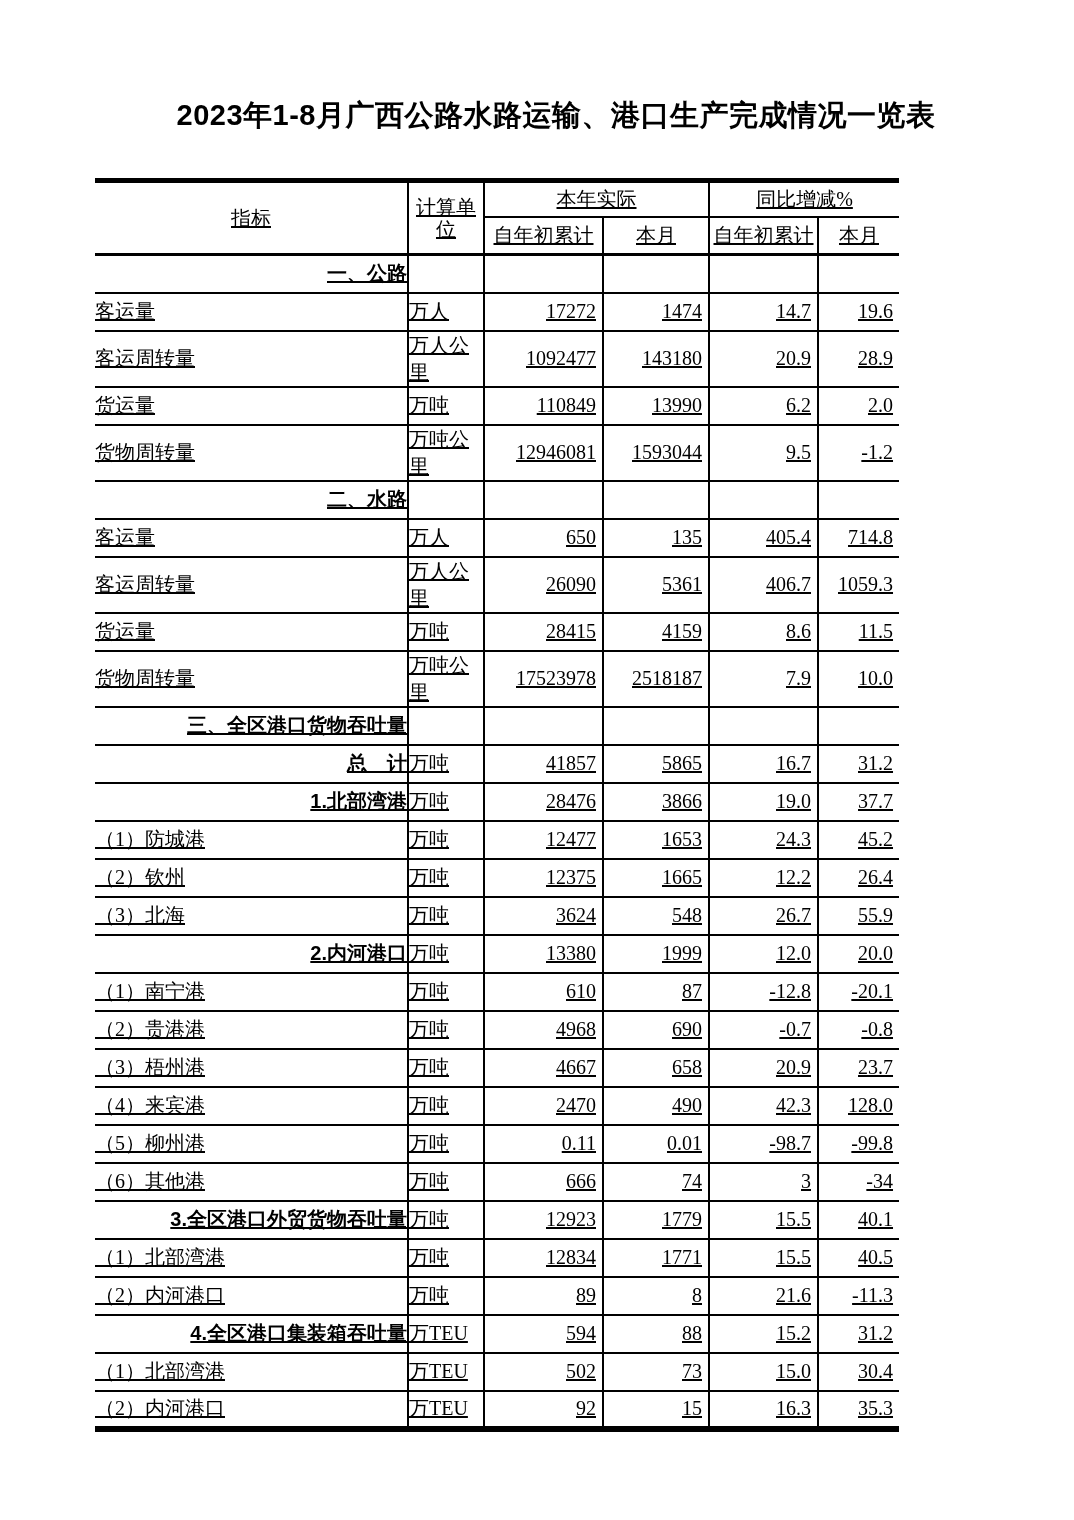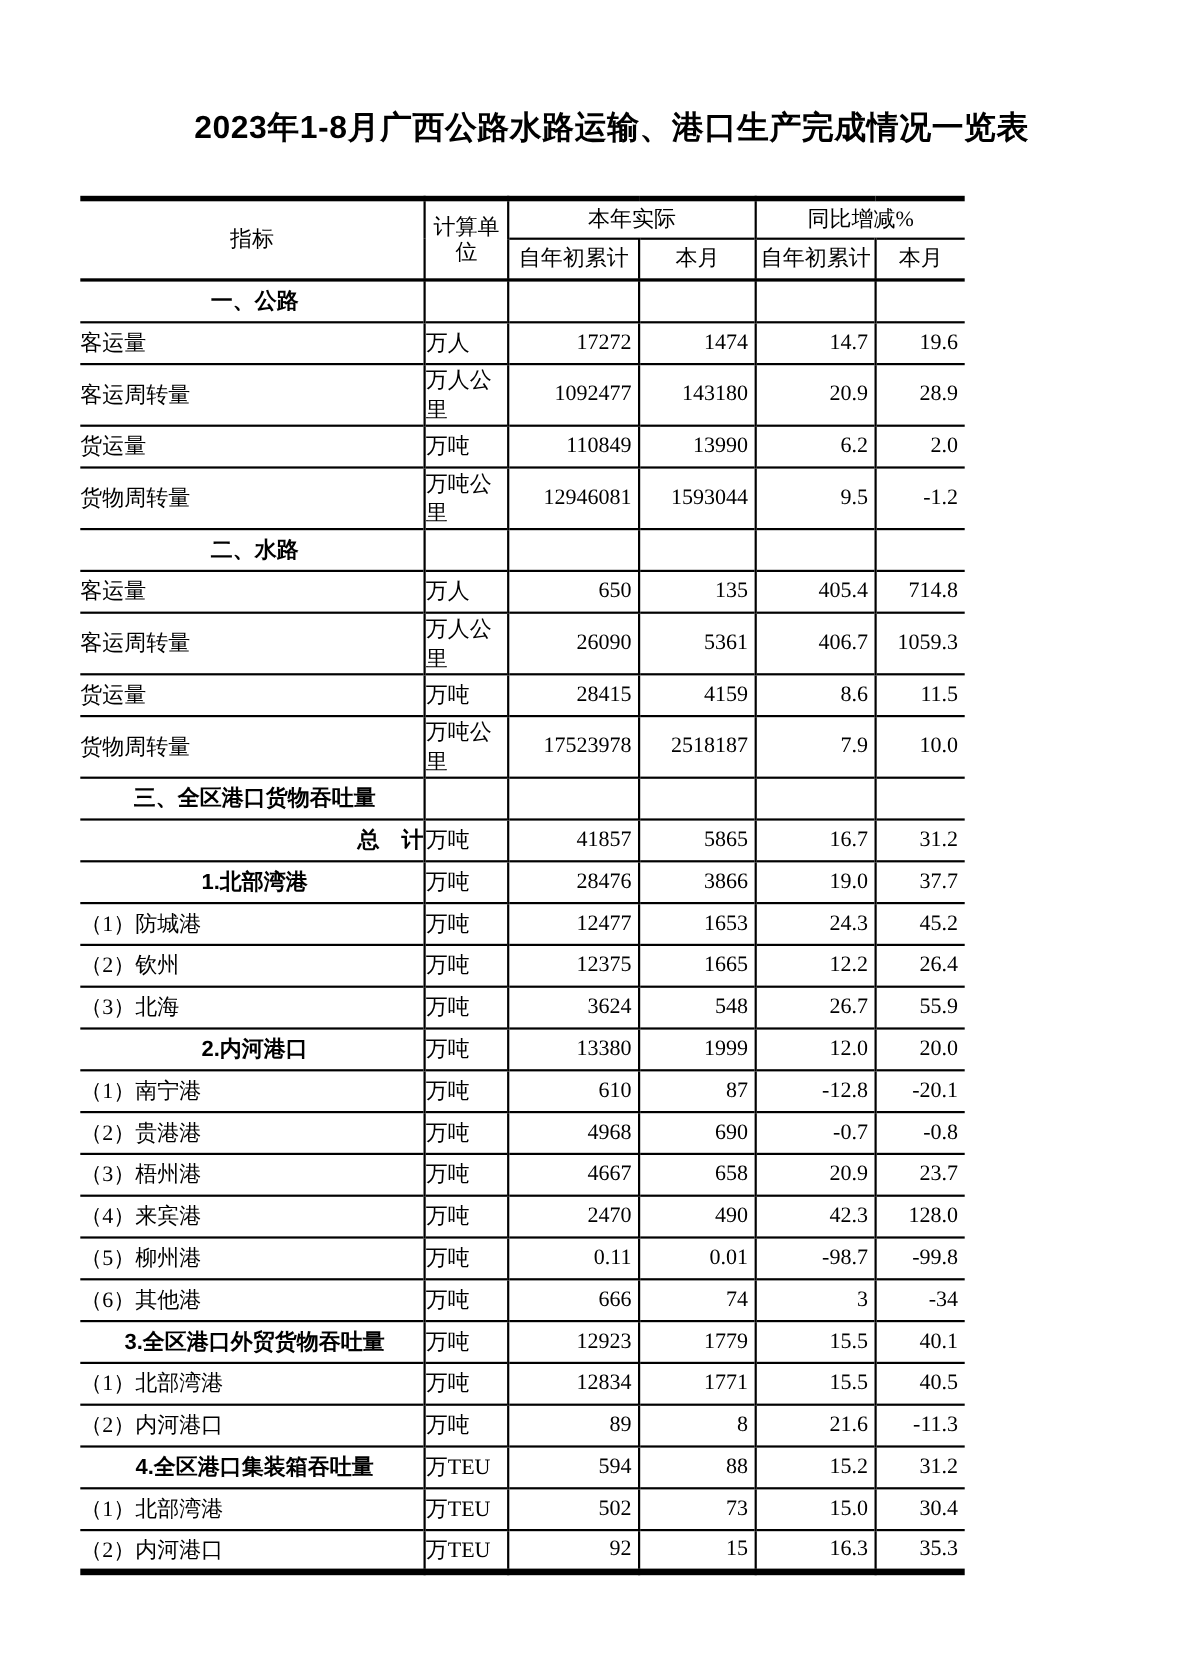--- a/index.html
+++ b/index.html
@@ -18,26 +18,27 @@
     margin: 96px 0 0 154px;
     width: 804px;
     text-align: center;
     font-family: "Liberation Sans", sans-serif;
     font-weight: bold;
     font-size: 29px;
     letter-spacing: 0.5px;
     white-space: nowrap;
   }
   table.tbl {
-    margin: 42px 0 0 73px;
+    margin: 42px 0 0 95px;
     width: 804px;
     table-layout: fixed;
     border-collapse: collapse;
     border-top: 5px solid #000;
     border-bottom: 6px solid #000;
+    text-decoration: underline;
   }
   col.c1 { width: 313px; }
   col.c2 { width: 76px; }
   col.c3 { width: 119px; }
   col.c4 { width: 106px; }
   col.c5 { width: 109px; }
   col.c6 { width: 81px; }
   tr { height: 38px; border-bottom: 2px solid #000; }
   thead tr.h1 { height: 36px; }
   thead tr.h2 { border-bottom: 3px solid #000; }
@@ -46,21 +47,21 @@
     font-size: 20px;
     vertical-align: middle;
     overflow: hidden;
   }
   .bl { border-left: 2px solid #000; }
   .hdr { text-align: center; line-height: 1.1; }
   .item { text-align: left; }
   .sec {
     font-family: "Liberation Sans", sans-serif;
     font-weight: bold;
-    text-align: center;
+    text-align: right;
     padding-left: 5px;
     white-space: nowrap;
   }
   .grand {
     font-family: "Liberation Sans", sans-serif;
     font-weight: bold;
     text-align: right;
   }
   .unit { text-align: left; }
   .num { text-align: right; padding-right: 6px; }

